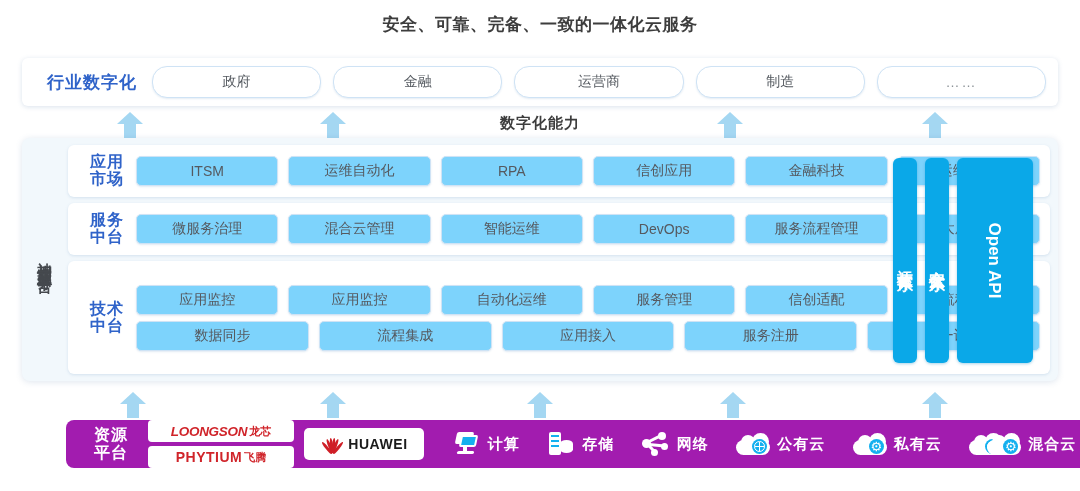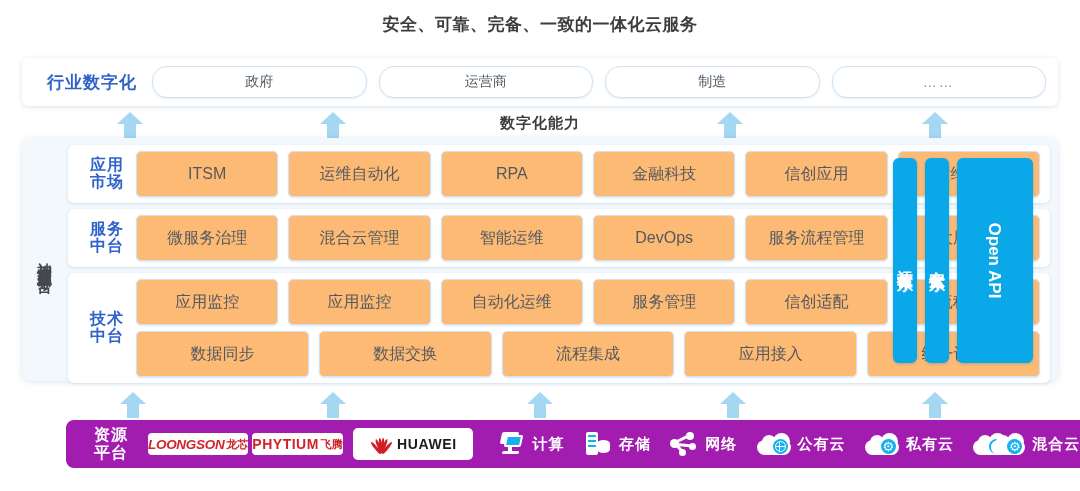--- a/index.html
+++ b/index.html
@@ -90,23 +90,23 @@
   .layer.l2{ flex:0 0 52px; }
   .layer.l3{ flex:1; }
   .layer-label{
     flex:0 0 58px; text-align:center;
     font-size:16px; font-weight:bold; color:#2f63c9; line-height:1.05;
     letter-spacing:1px;
   }
   .layer-grid{ flex:1; display:flex; flex-direction:column; gap:6px; }
   .tag-row{ display:flex; gap:10px; }
   .tag{
-    flex:1; height:46px; border:1px solid #cfe3f5; border-radius:5px;
-    background:#fdba74; display:flex; align-items:center; justify-content:center;
-    font-size:16px; color:#55595f;
+    flex:1; height:30px; border:1px solid #cfe3f5; border-radius:5px;
+    background:#7dd3fc; display:flex; align-items:center; justify-content:center;
+    font-size:14px; color:#55595f;
     box-shadow:0 1px 2px rgba(120,160,200,.22);
     white-space:nowrap;
   }
 
   
   .pillars{
     position:absolute; left:893px; top:158px; width:140px; height:205px;
     display:flex; gap:8px; z-index:5;
   }
   .pillar{
@@ -127,21 +127,21 @@
   
   .resource{
     position:absolute; left:22px; top:420px; width:1036px; height:48px;
     background:#a21caf; border-radius:8px;
     display:flex; align-items:center; padding:0 12px;margin-left:44px;
   }
   .res-label{
     flex:0 0 66px; text-align:center; color:#fff;
     font-size:16px; font-weight:bold; line-height:1.15; letter-spacing:1px;
   }
-  .chip-stack{ flex:0 0 146px; display:flex; flex-direction:row; gap:4px; margin-left:4px;}
+  .chip-stack{ flex:0 0 146px; display:flex; flex-direction:column; gap:4px; margin-left:4px;}
   .chip{
     height:22px; background:#fff; border-radius:4px;
     display:flex; align-items:center; justify-content:center;
     font-size:13px; font-weight:bold; color:#d0242a; white-space:nowrap;
   }
   .chip .lg{ font-style:italic; font-size:13.5px; letter-spacing:-.3px; }
   .chip .cn{ font-size:11px; margin-left:2px; }
   .chip .py{ letter-spacing:.5px; font-size:14px; }
   .huawei-chip{
     flex:0 0 120px; height:32px; margin-left:10px; background:#fff; border-radius:5px;
@@ -214,20 +214,21 @@
 <body>
 
 <div id="canvas">
 
   <div class="main-title">安全、可靠、完备、一致的一体化云服务</div>
 
   <div class="industry-band">
     <div class="industry-label">行业数字化</div>
     <div class="industry-boxes">
       <div class="ibox">政府</div>
+      <div class="ibox">金融</div>
       <div class="ibox">运营商</div>
       <div class="ibox">制造</div>
       <div class="ibox dots">……</div>
     </div>
   </div>
 
   <div class="arrow" style="left:117px; top:112px;">
       <b></b>
       <i></i>
     </div>
@@ -255,22 +256,22 @@
       <div class="layer l1">
         <div class="layer-label">
           <div>应用</div>
           <div>市场</div>
         </div>
         <div class="layer-grid">
           <div class="tag-row">
             <div class="tag">ITSM</div>
             <div class="tag">运维自动化</div>
             <div class="tag">RPA</div>
+            <div class="tag">信创应用</div>
             <div class="tag">金融科技</div>
-            <div class="tag">信创应用</div>
             <div class="tag">运维/运营</div>
           </div>
         </div>
       </div>
 
       <div class="layer l2">
         <div class="layer-label">
           <div>服务</div>
           <div>中台</div>
         </div>
@@ -295,23 +296,23 @@
           <div class="tag-row">
             <div class="tag">应用监控</div>
             <div class="tag">应用监控</div>
             <div class="tag">自动化运维</div>
             <div class="tag">服务管理</div>
             <div class="tag">信创适配</div>
             <div class="tag">流程引擎</div>
           </div>
           <div class="tag-row">
             <div class="tag">数据同步</div>
-            <div class="tag">数据交换</div>
             <div class="tag">流程集成</div>
             <div class="tag">应用接入</div>
+            <div class="tag">服务注册</div>
             <div class="tag">统一认证</div>
           </div>
         </div>
       </div>
 
     </div>
   </div>
 
   <div class="pillars">
     <div class="pillar">

